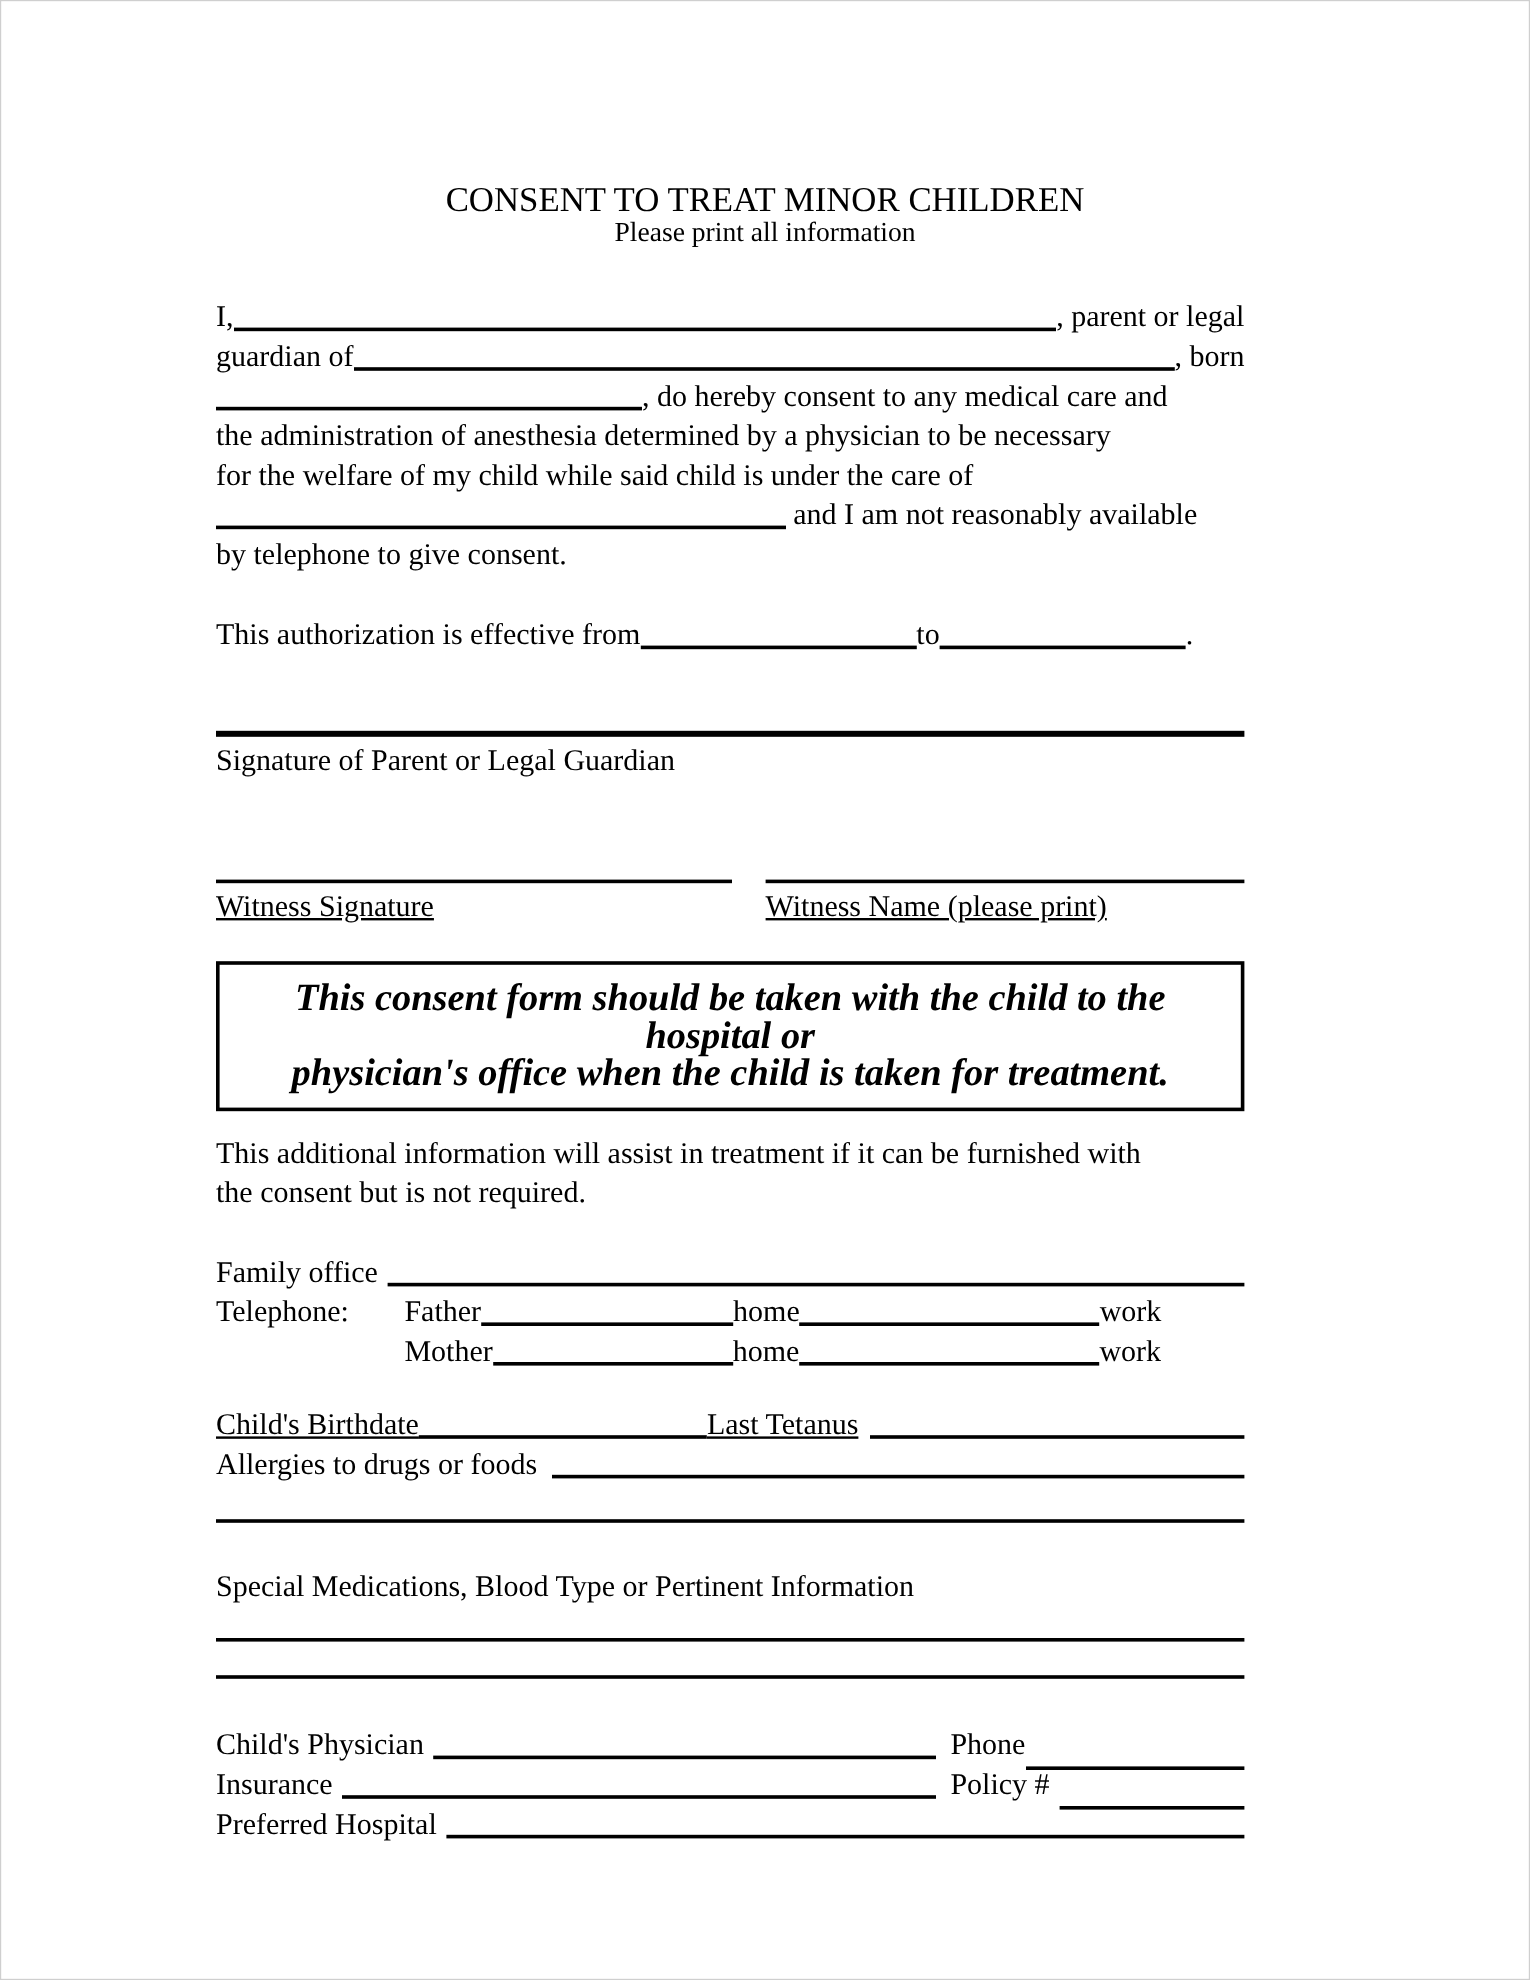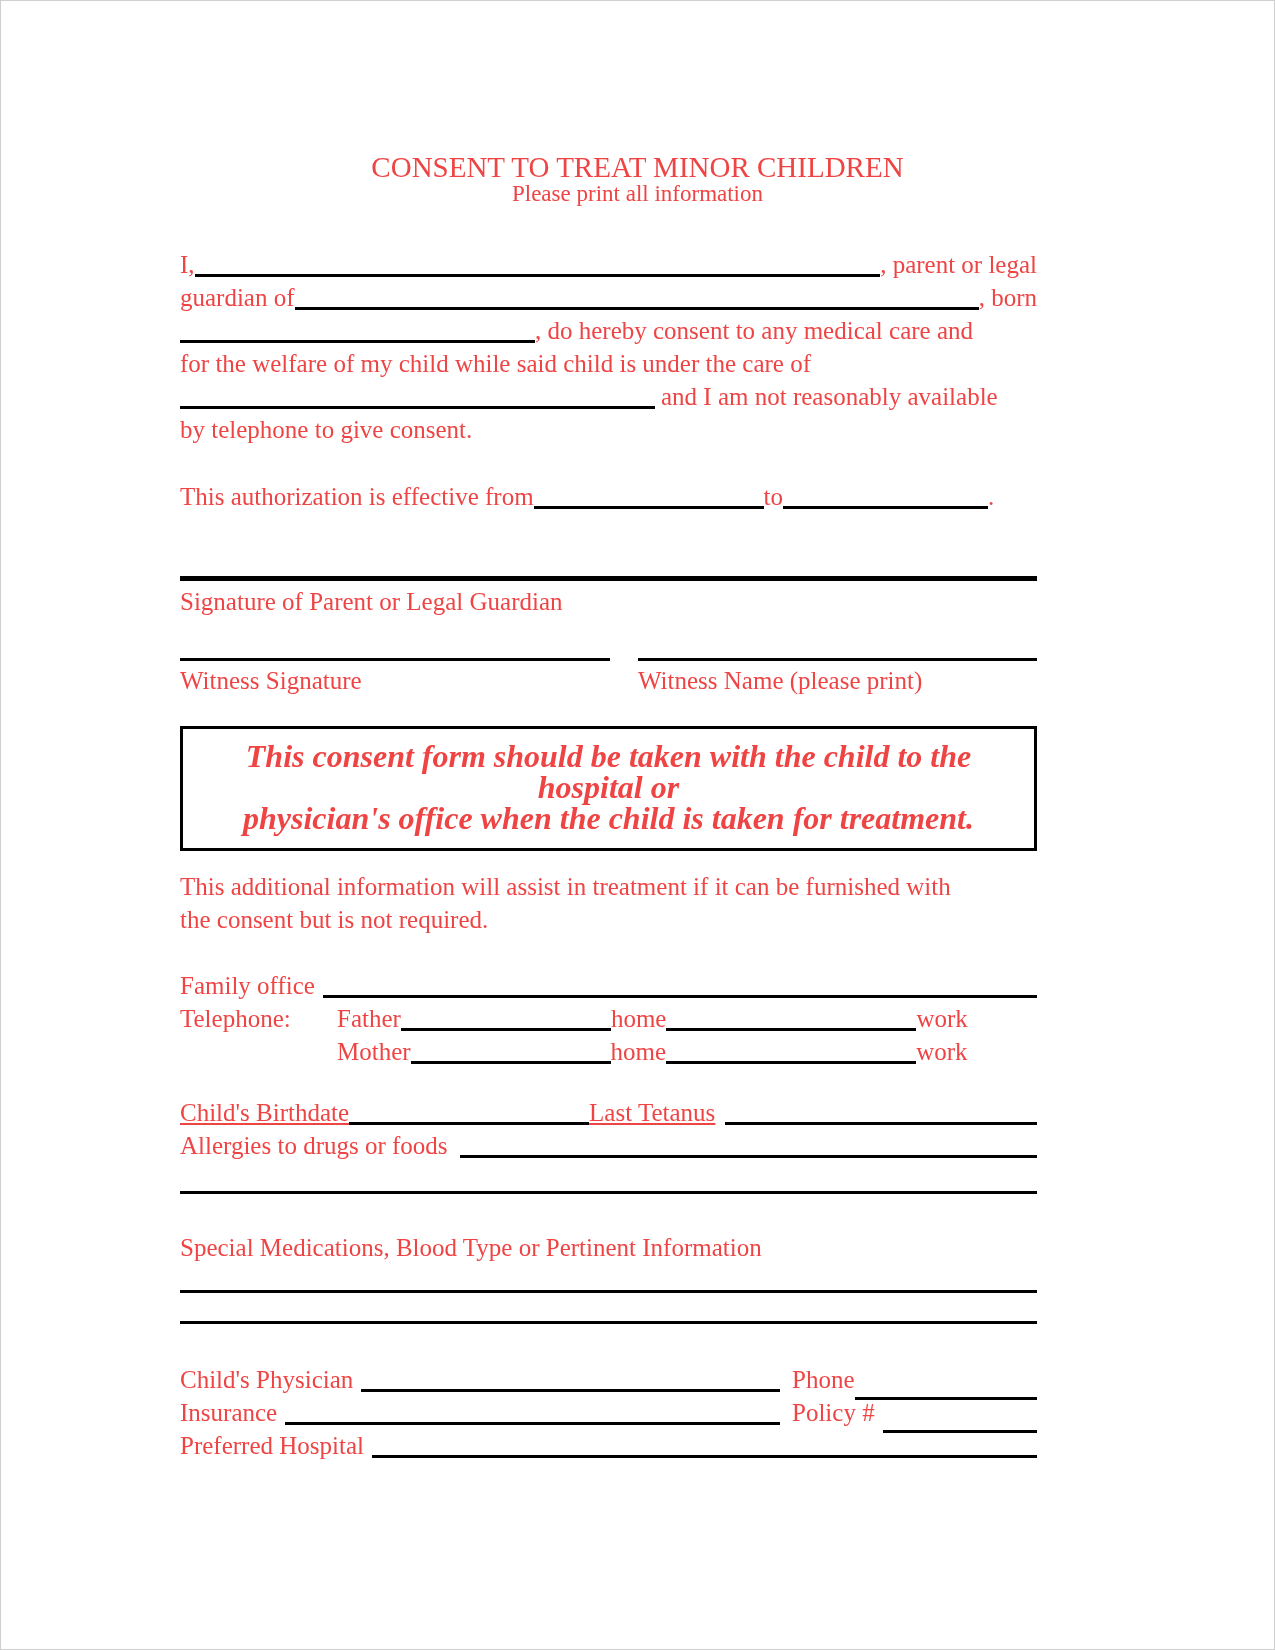--- a/index.html
+++ b/index.html
@@ -6,21 +6,21 @@
   .page {
     position: relative;
     width: 1275px;
     height: 1650px;
     background: #ffffff;
     outline: 1px solid #cfcfcf;
     outline-offset: -1px;
     box-sizing: border-box;
     padding: 153px 180px 0 180px;
     font-family: "Liberation Serif", "DejaVu Serif", serif;
-    color: #ef4444;
+    color: #000000;
     font-size: 25px;
     overflow: hidden;
   }
   .center { text-align: center; }
   .title { font-size: 29px; line-height: 29px; }
   .subtitle { font-size: 23px; line-height: 23px; }
 
   .content { width: 857px; }
 
   .row { display: flex; align-items: baseline; line-height: 33px; }
@@ -39,21 +39,21 @@
   .g10 { margin-left: 10px; }
   .g12 { margin-left: 12px; }
   .sp6 { margin-left: 6px; }
 
   .consent-para { margin-top: 43px; }
   .auth-row { margin-top: 34px; }
 
   .sig-rule { margin-top: 63px; height: 5px; background: #000; width: 857px; }
   .sig-label { margin-top: 4px; }
 
-  .witness { margin-top: 40px; display: flex; }
+  .witness { margin-top: 82px; display: flex; text-decoration: underline; }
   .w-col-left { width: 430px; }
   .w-col-right { flex: 1 1 auto; margin-left: 28px; }
   .w-line { height: 3px; background: #000; }
   .w-label { line-height: 33px; margin-top: 3px; }
 
   .notice-box {
     margin-top: 29px;
     border: 3px solid #000;
     padding: 12px 10px 14px 10px;
     text-align: center;
@@ -96,20 +96,21 @@
       </div>
       <div class="row">
         <span class="fix">guardian of</span>
         <span class="blank grow"></span>
         <span class="fix">, born</span>
       </div>
       <div class="row">
         <span class="blank" style="width:355px"></span>
         <span class="fix">, do hereby consent to any medical care and</span>
       </div>
+      <div class="line">the administration of anesthesia determined by a physician to be necessary</div>
       <div class="line">for the welfare of my child while said child is under the care of</div>
       <div class="row">
         <span class="blank" style="width:475px"></span>
         <span class="fix sp6">and I am not reasonably available</span>
       </div>
       <div class="line">by telephone to give consent.</div>
     </div>
 
     <div class="row auth-row">
       <span class="fix">This authorization is effective from</span>

